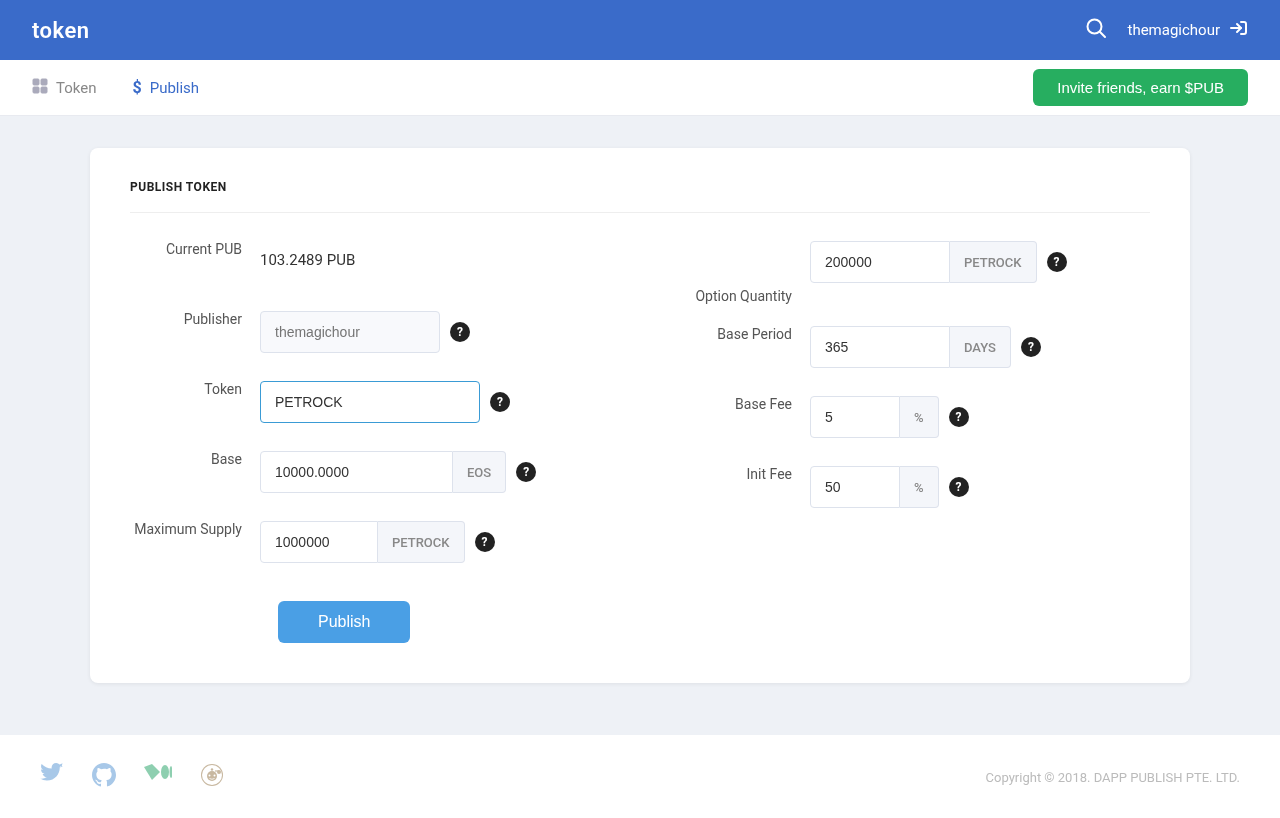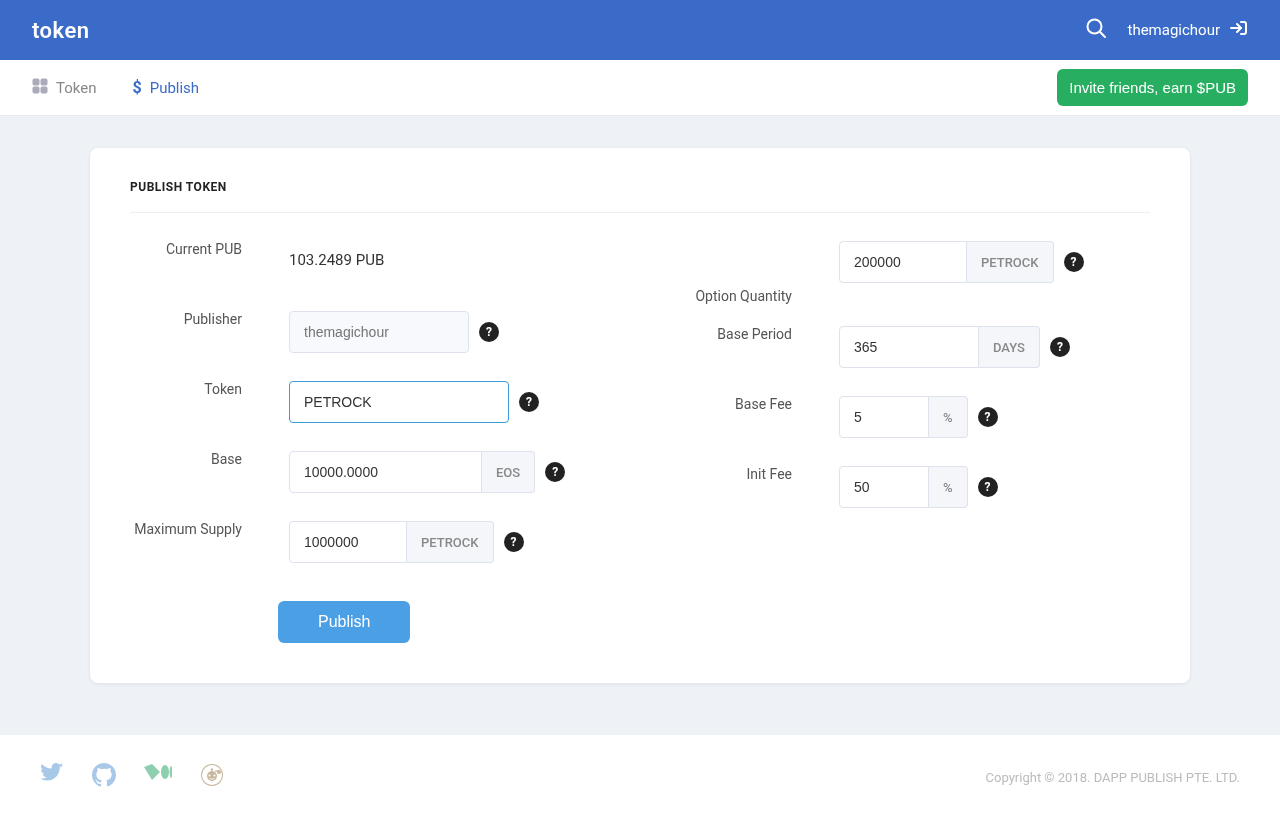--- a/index.html
+++ b/index.html
@@ -70,21 +70,21 @@
     .nav-link.active {
       color: #3a6bc9;
     }
     .nav-link-icon {
       font-size: 16px;
     }
     .nav-invite-btn {
       background: #27ae60;
       color: #fff;
       border: none;
-      padding: 10px 12px;
+      padding: 10px 24px;
       border-radius: 6px;
       font-size: 15px;
       font-weight: 500;
       cursor: pointer;
     }
 
     
     .main {
       padding: 32px 40px;
       min-height: 560px;
@@ -132,21 +132,20 @@
       color: #555;
       text-align: right;
       padding-right: 18px;
       flex-shrink: 0;
     }
     .form-field {
       display: flex;
       align-items: center;
       flex: 1;
       gap: 0;
-      margin-left: 29px;
     }
     .form-input {
       border: 1px solid #dde2ec;
       border-radius: 4px;
       padding: 10px 14px;
       font-size: 14px;
       color: #333;
       outline: none;
       background: #fff;
       height: 42px;
@@ -345,21 +344,21 @@
         <div>
           <button class="publish-btn">Publish</button>
         </div>
       </div>
 
       <div class="form-right">
 
         <div class="form-row">
           <div class="form-label" style="min-width:140px;margin-top:47px;">Option Quantity</div>
           <div class="form-field">
-            <input class="form-input with-suffix" type="text" style="width: 128px;" value="200000">
+            <input class="form-input with-suffix" type="text" style="width: 140px;" value="200000">
             <div class="input-suffix">PETROCK</div>
             <div class="help-icon">?</div>
           </div>
         </div>
 
         <div class="form-row">
           <div class="form-label" style="min-width:140px;">Base Period</div>
           <div class="form-field">
             <input class="form-input with-suffix" type="text" style="width: 140px;" value="365">
             <div class="input-suffix">DAYS</div>

